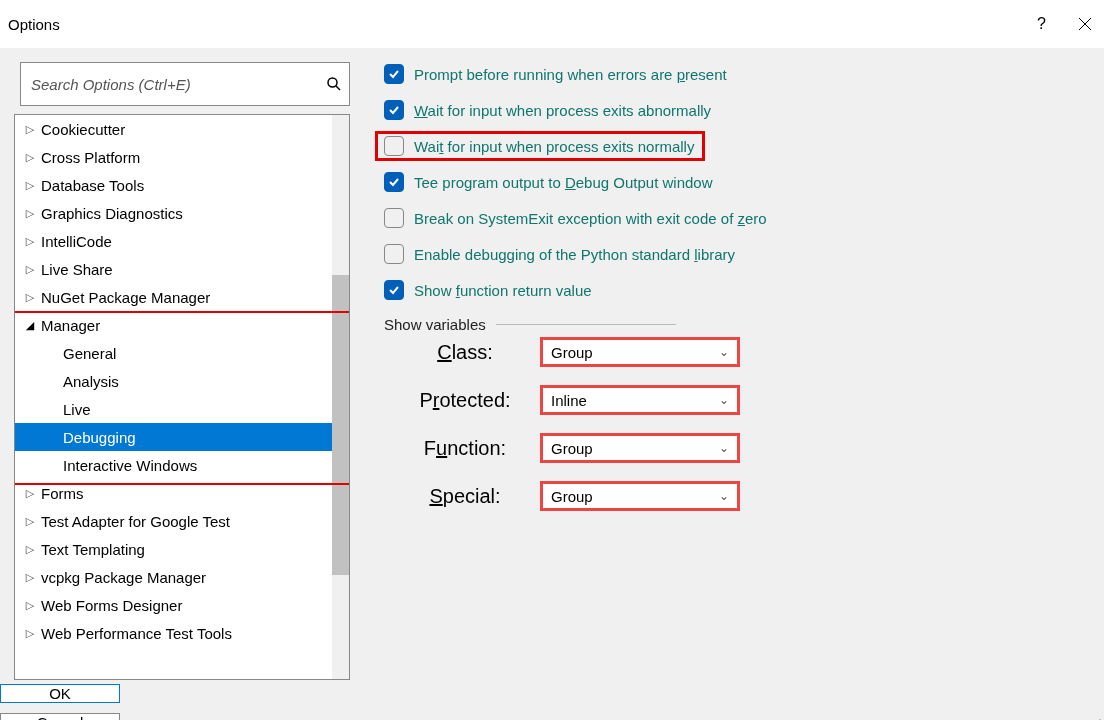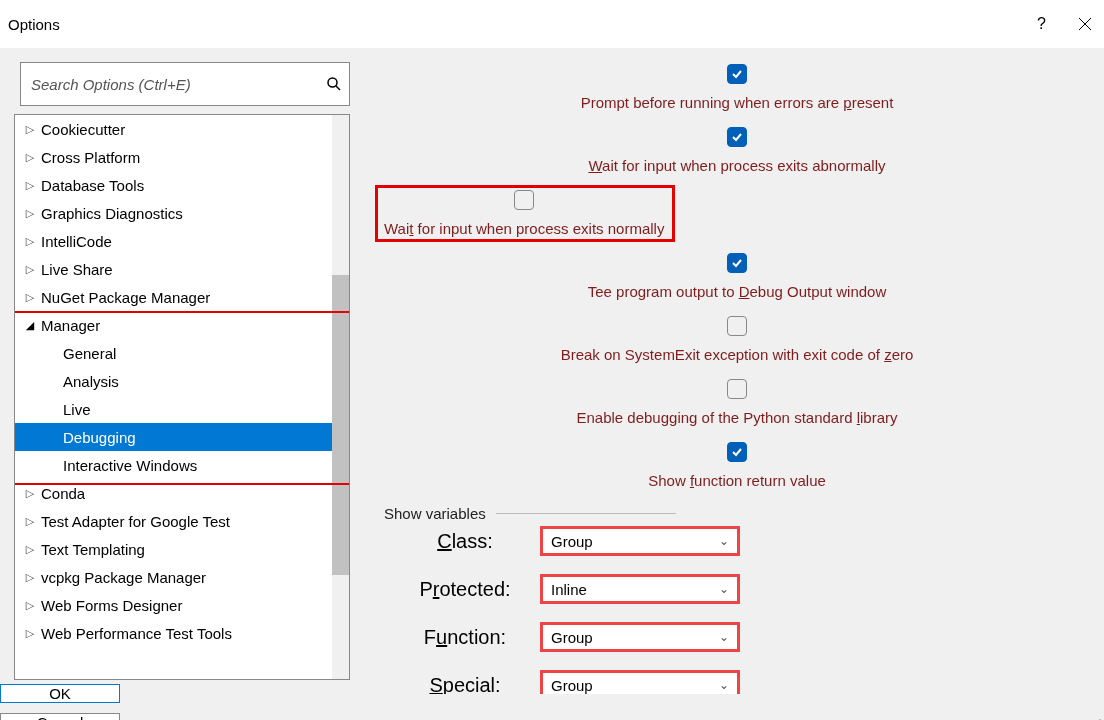--- a/index.html
+++ b/index.html
@@ -185,23 +185,22 @@
       padding-left: 20px;
       padding-top: 2px;
     }
     
     .checkbox-row {
       display: flex;
       align-items: center;
       gap: 10px;
       margin-bottom: 16px;
       font-size: 15px;
-      color: #7f1d1d;
+      color: #0f766e;
       position: relative;
-      flex-direction: column;
     }
     
     .checkbox-row.red-box {
       outline: 3px solid #e30000;
       outline-offset: 2px;
       padding-right: 6px;
       margin-left: -4px;
       padding-left: 4px;
       width: fit-content;
     }
@@ -392,21 +391,21 @@
             <span class="label">Live</span>
           </div>
           <div class="tree-item sub selected">
             <span class="label">Debugging</span>
           </div>
           <div class="tree-item sub">
             <span class="label">Interactive Windows</span>
           </div>
           <div class="tree-item">
             <span class="arrow">▷</span>
-            <span class="label">Conda</span>
+            <span class="label">Forms</span>
           </div>
           <div class="tree-item">
             <span class="arrow">▷</span>
             <span class="label">Test Adapter for Google Test</span>
           </div>
           <div class="tree-item">
             <span class="arrow">▷</span>
             <span class="label">Text Templating</span>
           </div>
           <div class="tree-item">

